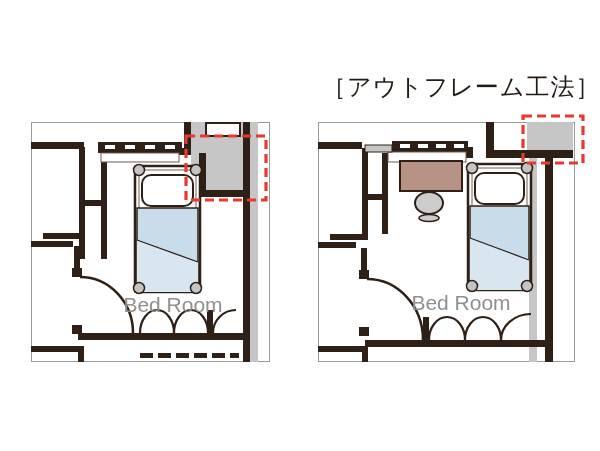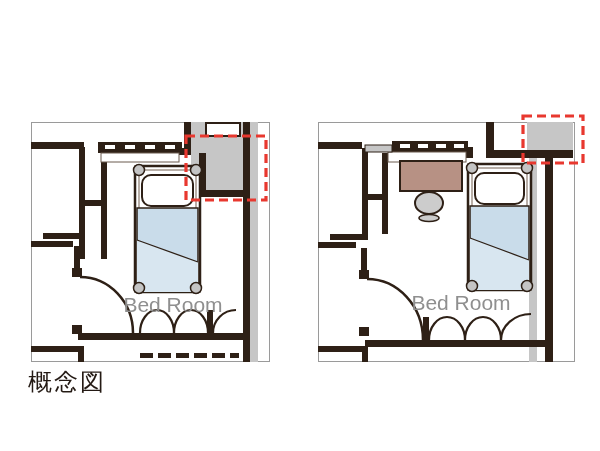--- a/index.html
+++ b/index.html
@@ -28,20 +28,21 @@
     fill:var(--room-label-gray);
     font-family:"Liberation Sans","DejaVu Sans",sans-serif;
     font-size:21px;
   }
 </style>
 </head>
 <body>
 
 <div class="canvas">
 
+  <div class="title right">［アウトフレーム工法］</div>
 
   <svg class="plan left" width="239" height="240" viewBox="0 0 239 240">
     <rect x="0.5" y="0.5" width="238" height="239" fill="#ffffff" stroke="var(--plan-border)" stroke-width="1"></rect>
 
     <g>
       <rect class="gray" x="160" y="0" width="52" height="75"></rect>
       <rect class="gray" x="219" y="0" width="8" height="240"></rect>
       <rect x="175" y="1" width="34" height="13" fill="#ffffff" stroke="var(--wall)" stroke-width="2"></rect>
     </g>
 
@@ -182,14 +183,13 @@
         <circle cx="154" cy="164" r="5.5"></circle>
           <circle cx="209" cy="164" r="5.5"></circle>
       </g>
     </g>
 
     <text class="roomlabel" x="143" y="188" text-anchor="middle">Bed Room</text>
 
     <rect x="205" y="-6" width="60" height="47" fill="none" stroke="var(--highlight-red)" stroke-width="3.2" stroke-dasharray="9,5"></rect>
   </svg>
 
-  <div class="caption">概念図</div>
 </div>
 
 </body></html>

